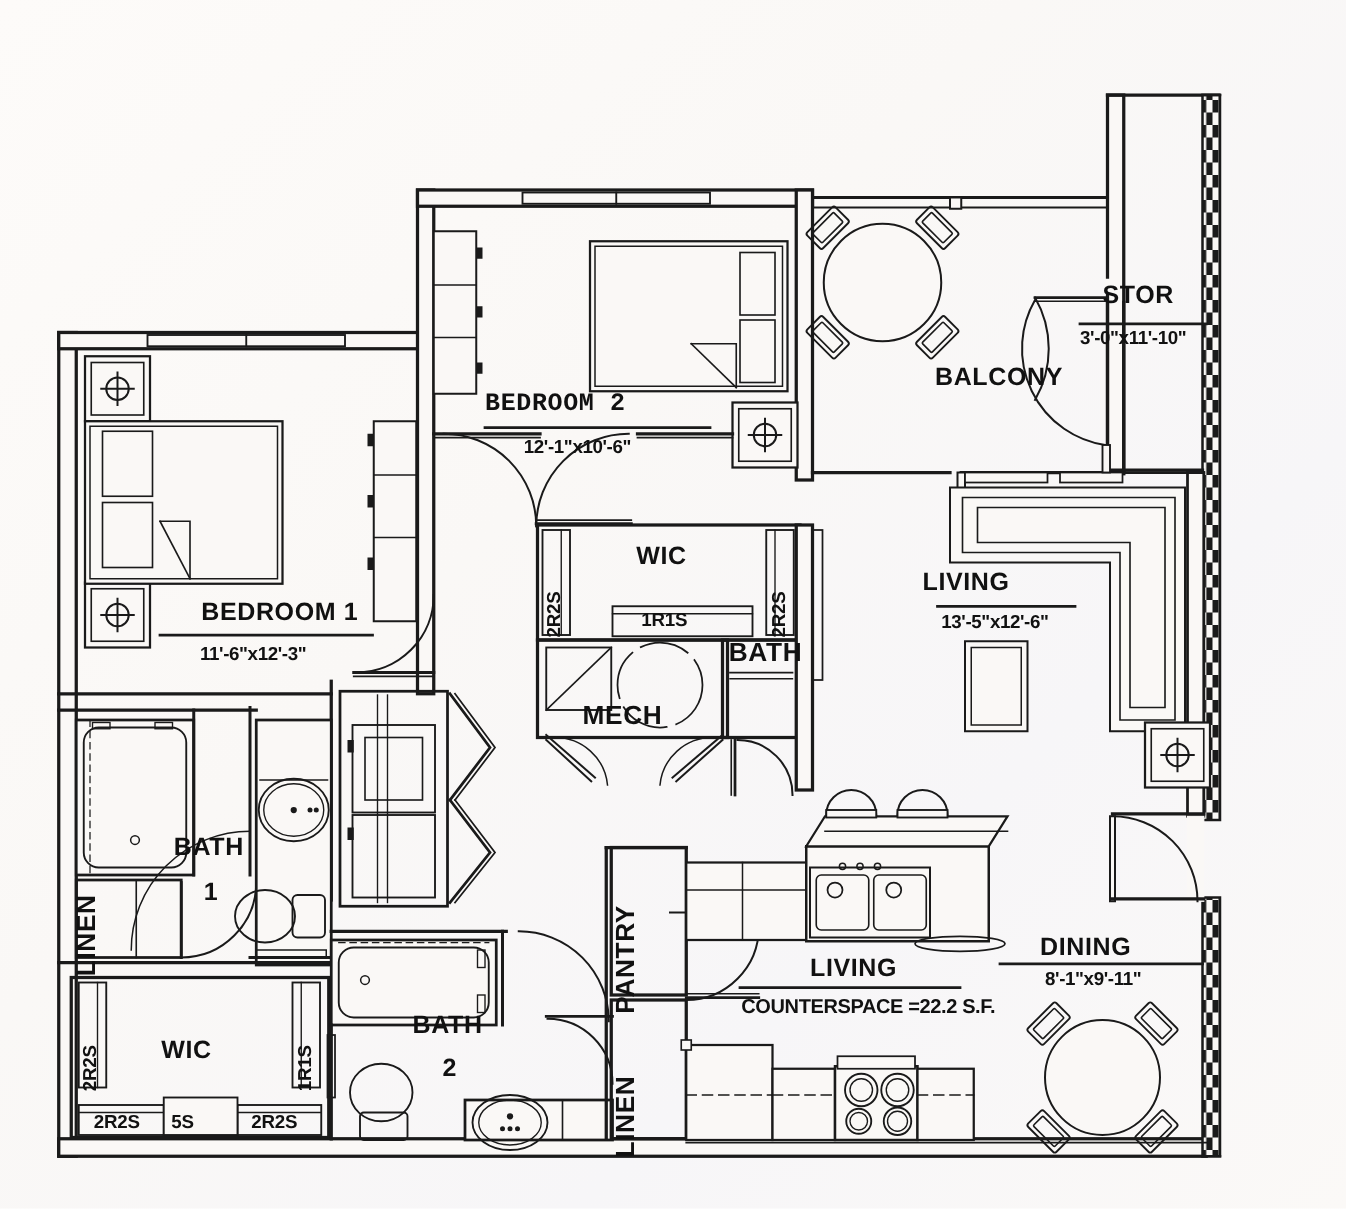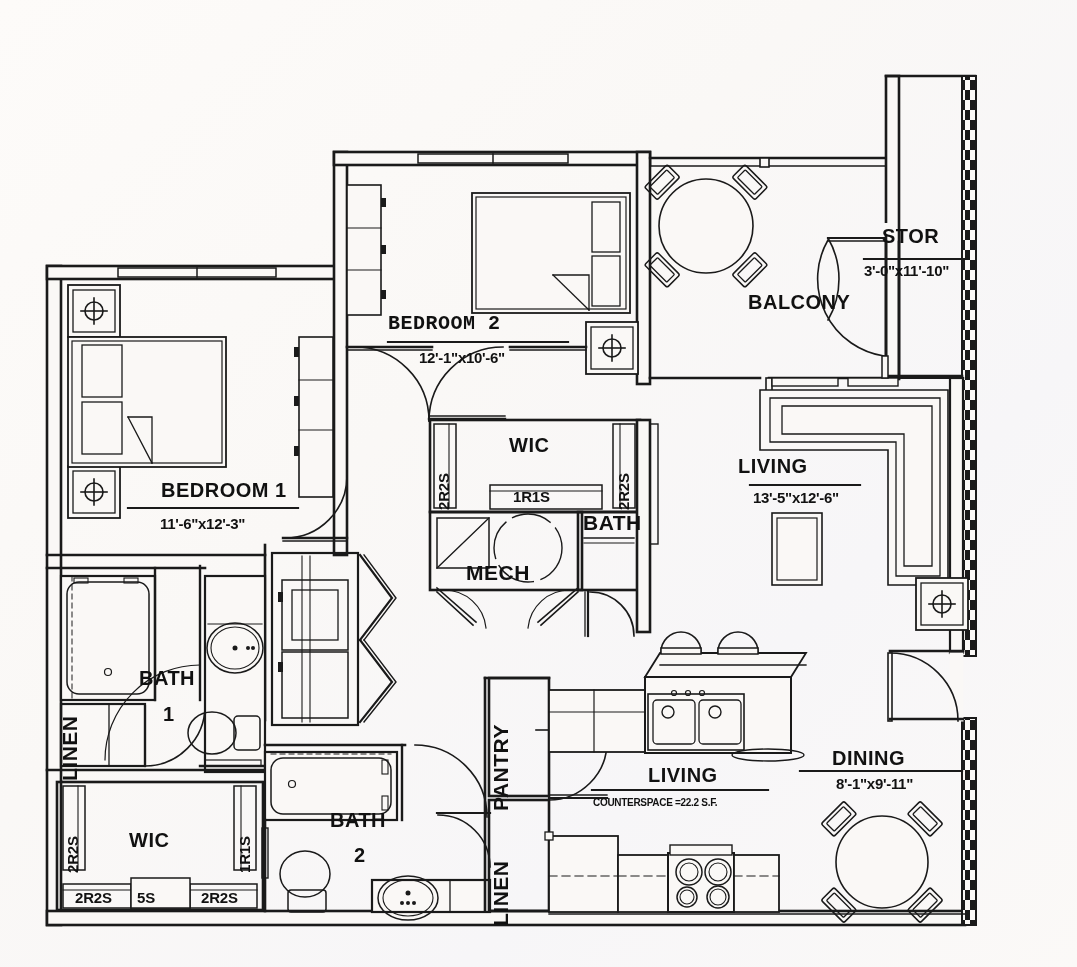--- a/index.html
+++ b/index.html
@@ -44,21 +44,21 @@
   }
   .shelf-tag {
     font-size: 15px;
     letter-spacing: -0.2px;
   }
   .vert-up {
     transform: rotate(-90deg);
     transform-origin: left bottom;
   }
   .note {
-    font-size: 10px;
+    font-size: 16px;
     letter-spacing: -0.3px;
   }
 </style>
 </head>
 <body>
 
 <div id="plan-root">
 
   <svg id="plan-svg" viewBox="0 0 1077 967" xmlns="http://www.w3.org/2000/svg">
     <defs>

